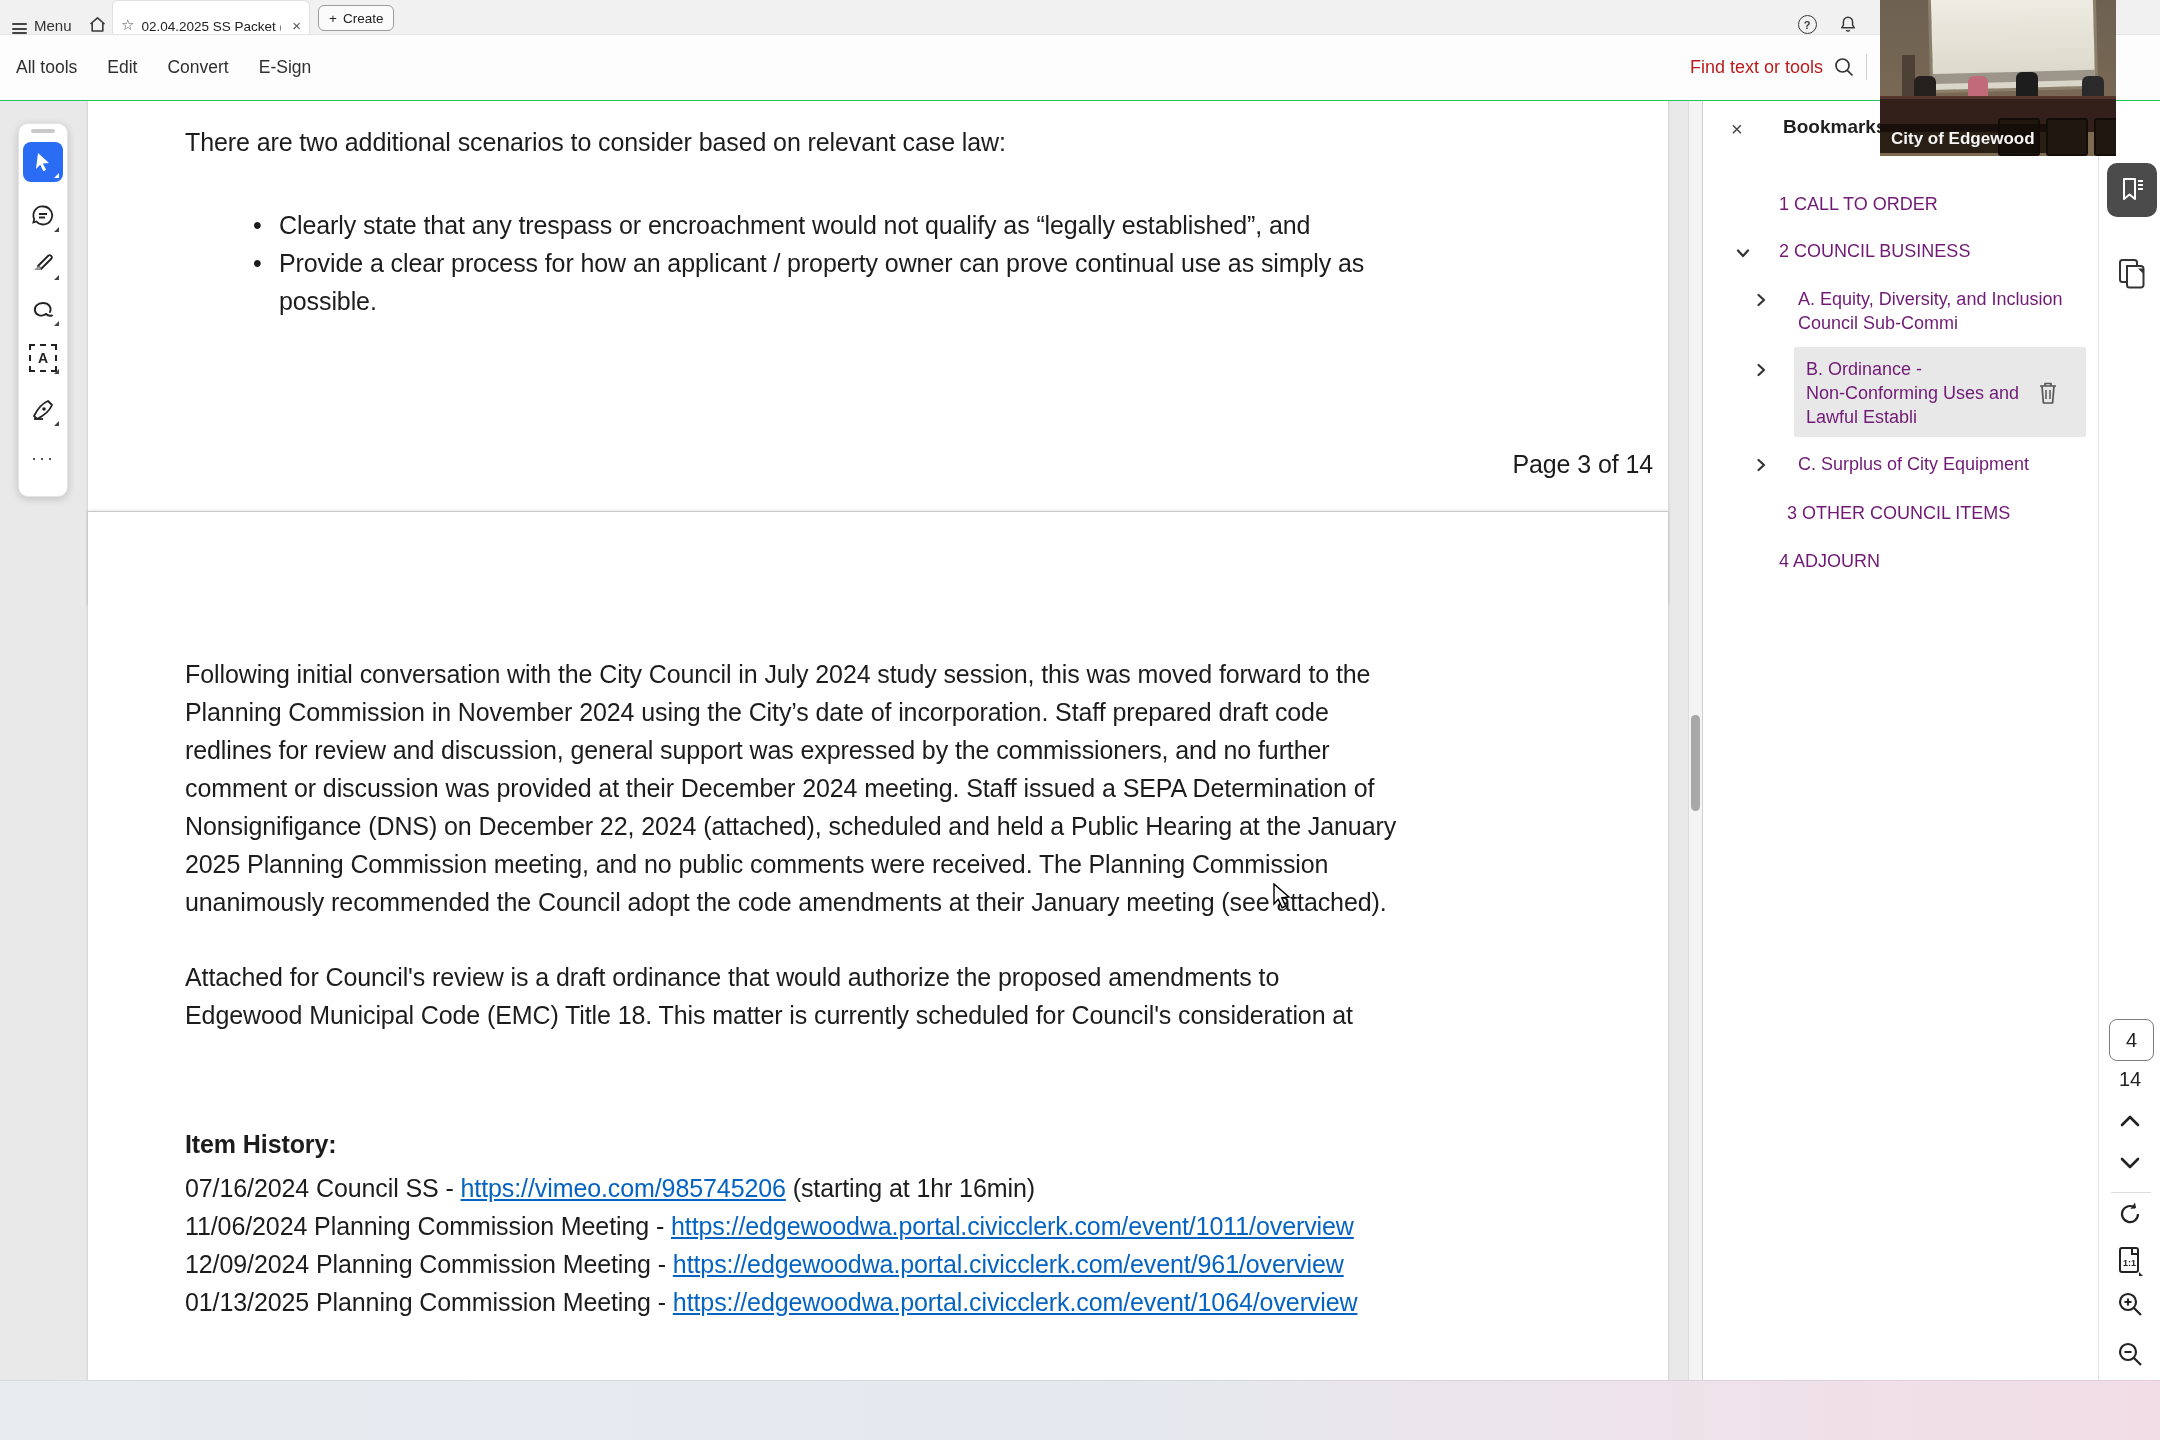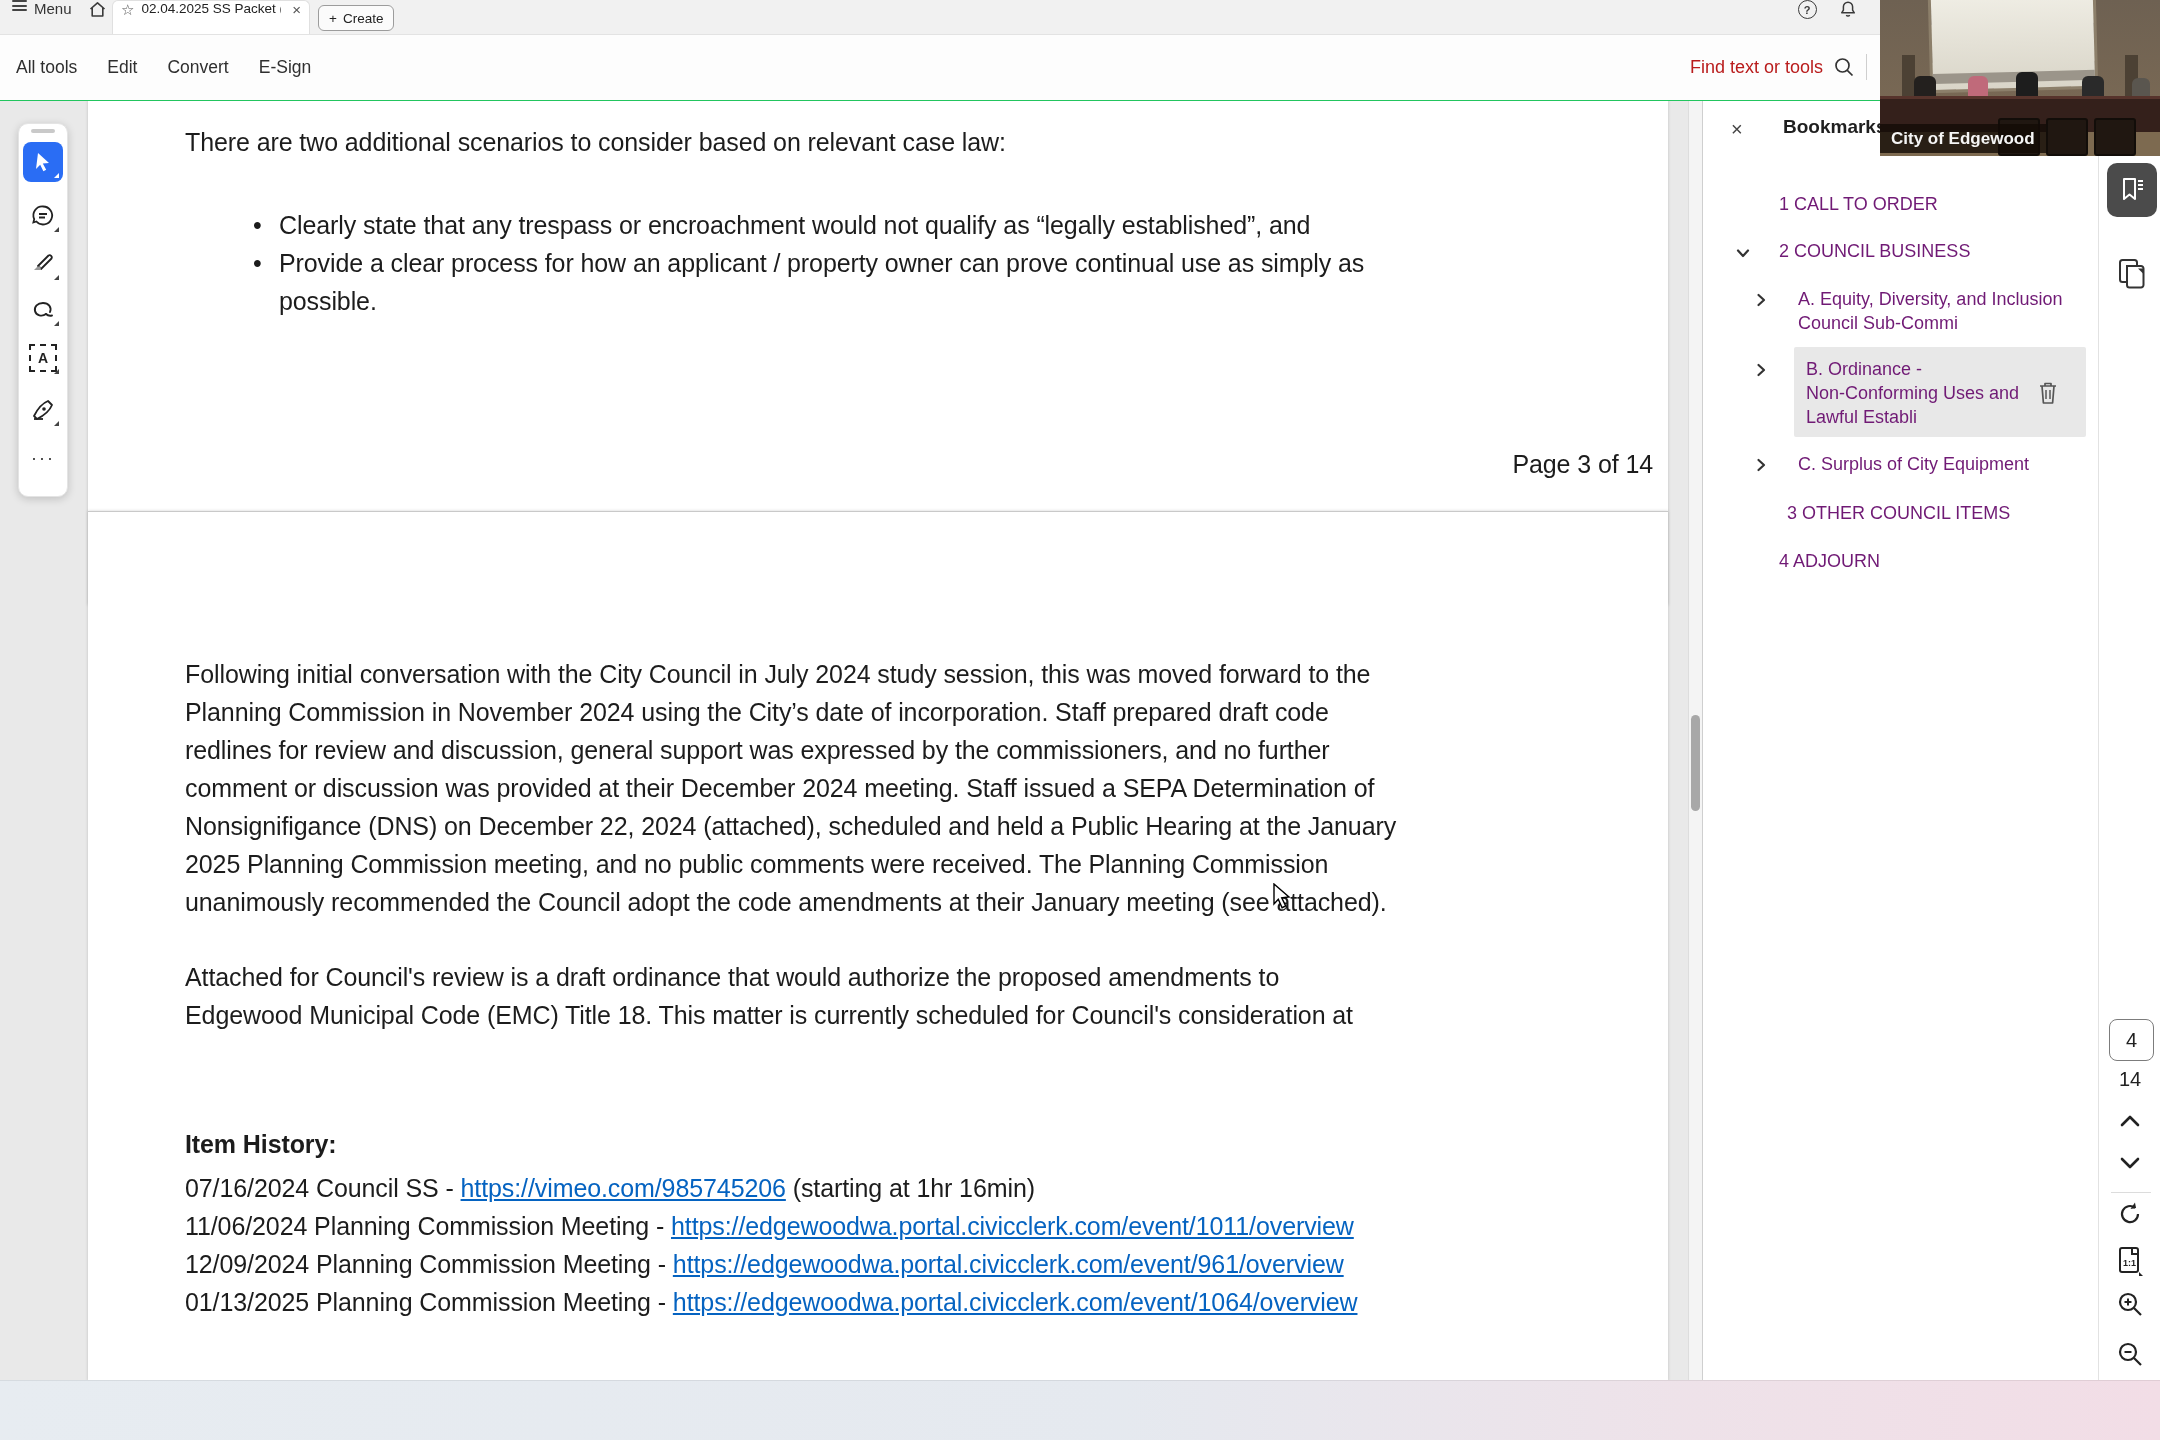--- a/index.html
+++ b/index.html
@@ -2,21 +2,21 @@
 <html><head>
 <meta charset="utf-8">
 <style>
   html,body{margin:0;padding:0}
   body{width:2160px;height:1440px;position:relative;overflow:hidden;
        font-family:"Liberation Sans",sans-serif;background:#e9e9e9;color:#222}
   svg{display:block}
 
   
   #titlebar{position:absolute;left:0;top:0;width:2160px;height:34px;background:#f1f1f1;border-bottom:1px solid #e3e3e3;z-index:5}
-  .tb-item{position:absolute;top:0;height:34px;display:flex;align-items:flex-start;color:#333;font-size:15px}
+  .tb-item{position:absolute;top:0;height:34px;display:flex;align-items:flex-end;color:#333;font-size:15px}
   #menu-btn{left:12px;gap:7px;cursor:default}
   .burger{width:15px;height:11px;display:flex;flex-direction:column;justify-content:space-between}
   .burger span{display:block;height:2px;background:#444;border-radius:1px}
   #home-btn{left:80px;width:34px;justify-content:center}
   #doc-tab{left:112px;width:198px;background:#fff;border-radius:6px 6px 0 0;border:1px solid #e0e0e0;border-bottom:none;padding:0 8px;box-sizing:border-box;gap:7px}
   #doc-tab .star{font-size:15px;color:#555}
   #doc-tab .tab-title{font-size:13.5px;color:#222;white-space:nowrap;overflow:hidden;max-width:140px}
   #doc-tab .tab-close{margin-left:auto;font-size:15px;color:#555}
   #create-btn{left:318px;top:5px;height:24px;border:1px solid #9c9c9c;border-radius:6px;background:#fbfbfb;padding:0 10px;display:flex;align-items:center;gap:6px;font-size:13.5px;color:#222}
   #help-btn{left:1793px;width:28px;justify-content:center}
@@ -69,21 +69,21 @@
   
   #quicktools{position:absolute;left:18px;top:23px;width:48px;height:372px;background:#fff;border:1px solid #e4e4e4;border-radius:10px;box-shadow:0 2px 8px rgba(0,0,0,.18)}
   #qt-handle{position:absolute;left:12px;top:5px;width:24px;height:4px;border-radius:2px;background:#c9c9c9}
   .qt-btn{position:absolute;left:4px;width:40px;height:40px;border-radius:8px;display:flex;align-items:center;justify-content:center}
   .qt-btn.active{background:#2a6df4}
   .qt-corner{position:absolute;right:4px;bottom:4px;width:0;height:0;border-left:5px solid transparent;border-bottom:5px solid #444}
   .qt-btn.active .qt-corner{border-bottom-color:#fff}
   #qt-more{font-size:18px;color:#333;letter-spacing:2px}
 
   
-  #video{position:absolute;left:1880px;top:0;width:280px;height:156px;overflow:hidden;background:linear-gradient(#6e6152,#7e6c55);z-index:30}
+  #video{position:absolute;left:1880px;top:0;width:236px;height:156px;overflow:hidden;background:linear-gradient(#6e6152,#7e6c55);z-index:30}
   #v-screen{position:absolute;left:52px;top:-4px;width:162px;height:92px;background:linear-gradient(#efede4,#d9d5c8);transform:rotate(-1.5deg);box-shadow:0 0 0 3px #8c7f6a}
   #v-screen-band{position:absolute;left:0;bottom:6px;width:100%;height:10px;background:#9b958a}
   .v-col{position:absolute;top:55px;width:13px;height:48px;background:#4c4134}
   #v-desk{position:absolute;left:0;top:96px;width:100%;height:38px;background:#34201b;border-top:3px solid #57342c}
   .v-person{position:absolute;border-radius:6px 6px 0 0}
   #v-floor{position:absolute;left:0;top:132px;width:100%;height:24px;background:#7d6a50}
   .v-chair{position:absolute;top:118px;width:38px;height:34px;background:#201711;border-radius:3px;border:2px solid #120d09}
   #v-caption{position:absolute;left:0;top:124px;height:29px;background:rgba(18,10,5,.78);color:#f5f5f5;font-size:17px;font-weight:bold;display:flex;align-items:center;padding:0 11px}
 
   

